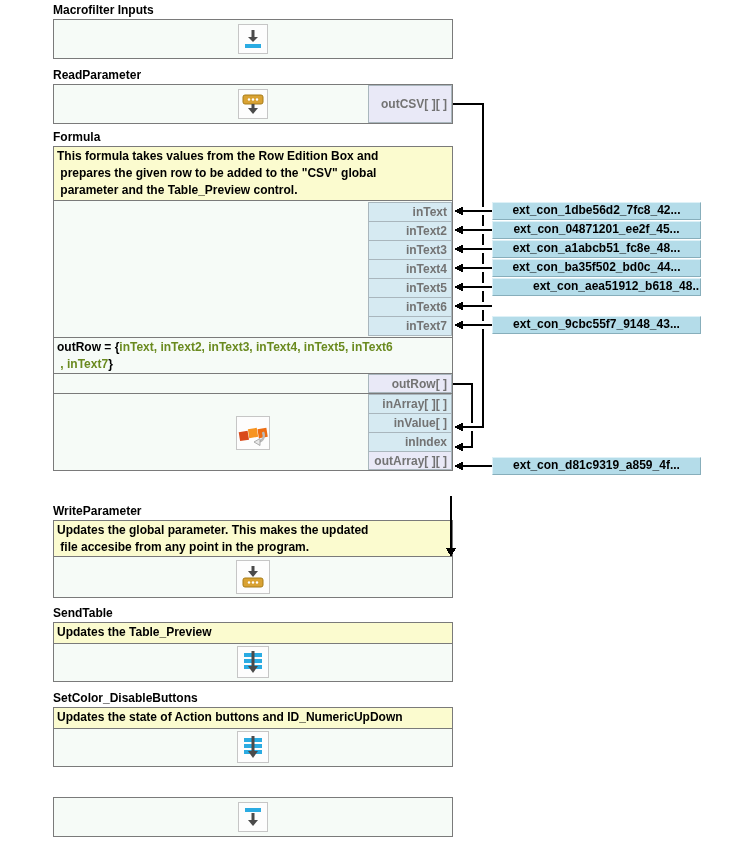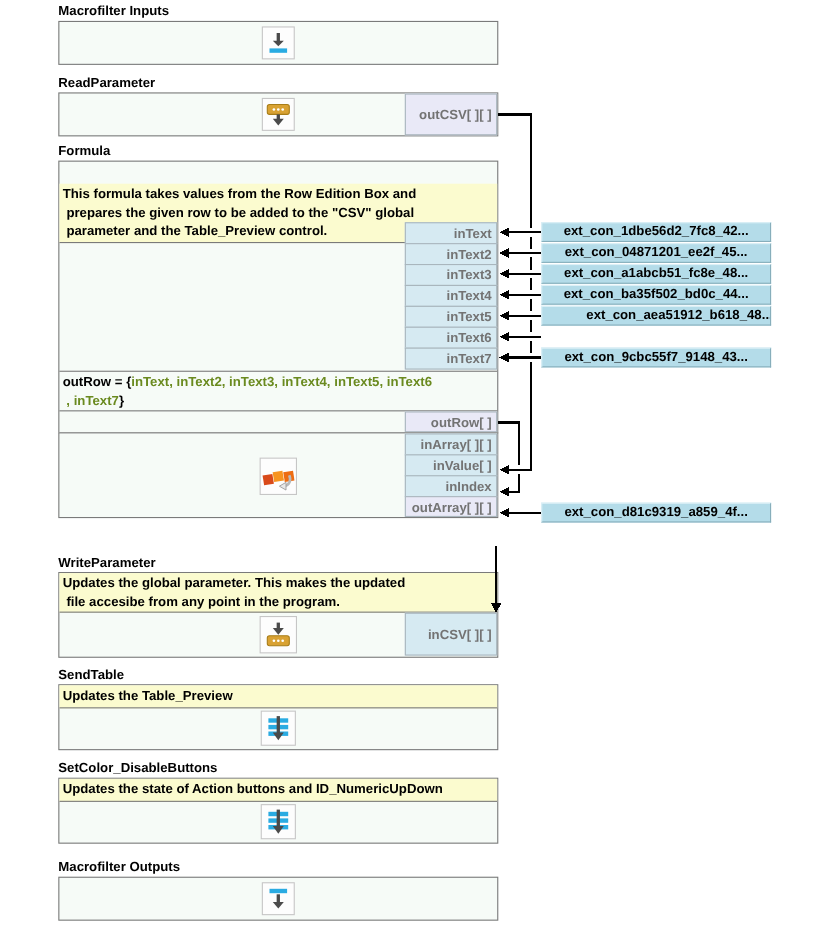--- a/index.html
+++ b/index.html
@@ -58,21 +58,21 @@
           <circle cx="17" cy="8.5" r="1.2" fill="#fff"></circle>
         <rect x="11.5" y="13" width="3" height="5" fill="#4a4a4a"></rect>
         <polygon points="8,17 18,17 13,23" fill="#4a4a4a"></polygon>
       </svg>
     </div>
     <div class="port out" style="top:0;height:38px;">outCSV[ ][ ]</div>
   </div>
 
   <div class="title" style="top:130px;">Formula</div>
   <div class="block" style="top:146px;height:248px;">
-    <div class="comment" style="height:54px;margin-top:20px;">This formula takes values from the Row Edition Box and
+    <div class="comment" style="height:54px;">This formula takes values from the Row Edition Box and
  prepares the given row to be added to the "CSV" global
  parameter and the Table_Preview control.</div>
     <div class="port in" style="top:55px;height:20px;">inText</div>
     <div class="port in" style="top:74px;height:20px;">inText2</div>
     <div class="port in" style="top:93px;height:20px;">inText3</div>
     <div class="port in" style="top:112px;height:20px;">inText4</div>
     <div class="port in" style="top:131px;height:20px;">inText5</div>
     <div class="port in" style="top:150px;height:20px;">inText6</div>
     <div class="port in" style="top:169px;height:20px;">inText7</div>
     <div class="expr"><span>outRow = {</span><span class="tok">inText, inText2, inText3, inText4, inText5, inText6</span><br><span class="tok"> , inText7</span><span>}</span></div>
@@ -113,21 +113,20 @@
     <div class="icon-btn" style="left:182px;top:39px;width:34px;height:34px;">
       <svg width="26" height="26" viewBox="0 0 26 26">
         <rect x="11.5" y="2" width="3" height="6" fill="#4a4a4a"></rect>
         <polygon points="8,7 18,7 13,13" fill="#4a4a4a"></polygon>
         <rect x="3" y="14" width="20" height="9" rx="2" fill="#d9a233" stroke="#a87d18" stroke-width="1"></rect>
         <circle cx="9" cy="18.5" r="1.2" fill="#fff"></circle>
           <circle cx="13" cy="18.5" r="1.2" fill="#fff"></circle>
           <circle cx="17" cy="18.5" r="1.2" fill="#fff"></circle>
       </svg>
     </div>
-    <div class="port in" style="top:36px;height:39px;">inCSV[ ][ ]</div>
   </div>
 
   <div class="title" style="top:606px;">SendTable</div>
   <div class="block" style="top:622px;height:60px;">
     <div class="comment" style="height:21px;">Updates the Table_Preview</div>
     <div class="icon-btn" style="left:183px;top:23px;width:32px;height:32px;">
       <svg width="26" height="26" viewBox="0 0 26 26">
         <rect x="4" y="4" width="18" height="4" fill="#2aabe2"></rect>
         <rect x="4" y="10" width="18" height="4" fill="#2aabe2"></rect>
         <rect x="4" y="16" width="18" height="4" fill="#2aabe2"></rect>
@@ -144,21 +143,20 @@
       <svg width="26" height="26" viewBox="0 0 26 26">
         <rect x="4" y="4" width="18" height="4" fill="#2aabe2"></rect>
         <rect x="4" y="10" width="18" height="4" fill="#2aabe2"></rect>
         <rect x="4" y="16" width="18" height="4" fill="#2aabe2"></rect>
         <rect x="11.5" y="2" width="3" height="16" fill="#4a4a4a"></rect>
         <polygon points="8,17 18,17 13,24" fill="#4a4a4a"></polygon>
       </svg>
     </div>
   </div>
 
-  <div class="title" style="top:781px;">Macrofilter Outputs</div>
   <div class="block" style="top:797px;height:40px;">
     <div class="icon-btn" style="left:184px;top:4px;width:30px;height:30px;">
       <svg width="24" height="24" viewBox="0 0 24 24">
         <rect x="4" y="3" width="16" height="4" fill="#2aabe2"></rect>
         <rect x="10.5" y="8" width="3" height="8" fill="#4a4a4a"></rect>
         <polygon points="7,15 17,15 12,21" fill="#4a4a4a"></polygon>
       </svg>
     </div>
   </div>
 

